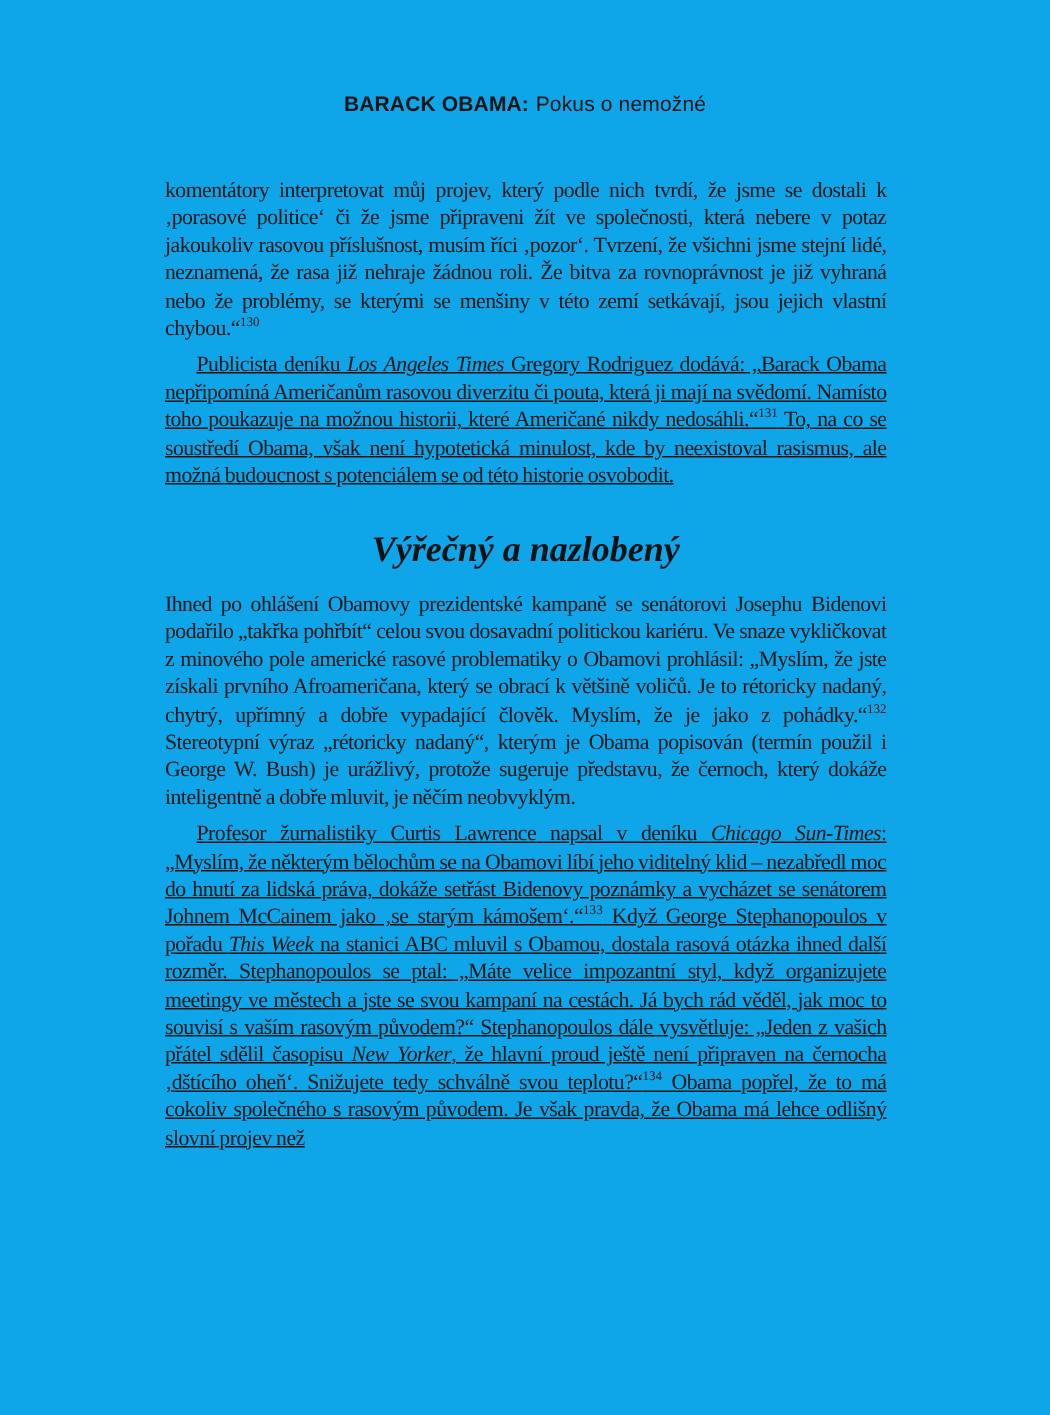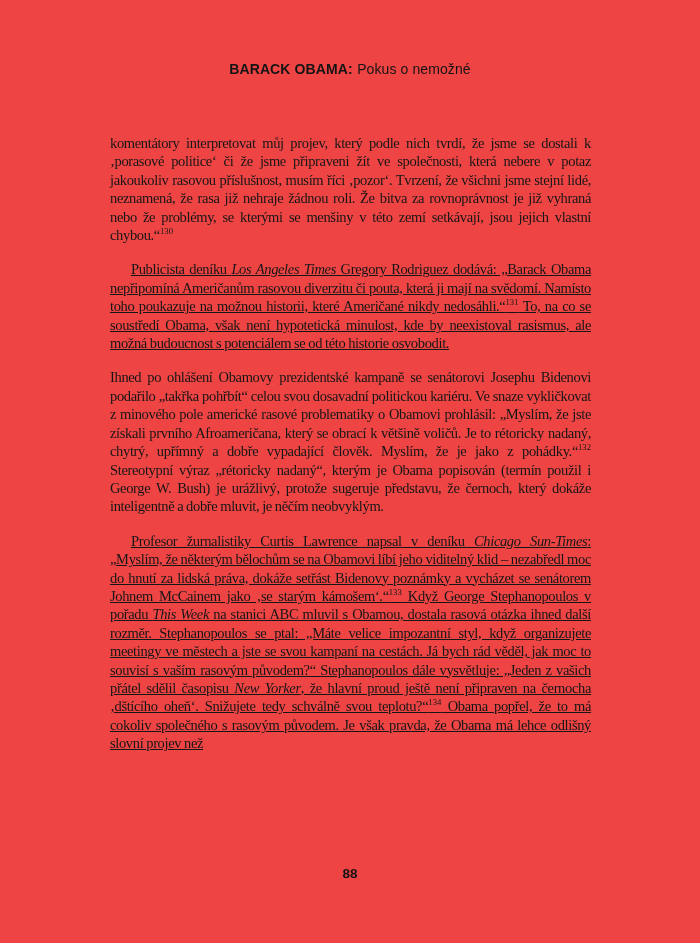--- a/index.html
+++ b/index.html
@@ -5,21 +5,21 @@
   html, body {
     margin: 0;
     padding: 0;
     background: #e8e8e8;
   }
   .page {
     position: relative;
     width: 700px;
     height: 943px;
     margin: 0 auto;
-    background: #ef4444;
+    background: #0ea5e9;
     color: #161616;
     overflow: hidden;
   }
   
   .running-head {
     position: absolute;
     top: 61px;
     left: 0;
     width: 100%;
     text-align: center;
@@ -39,21 +39,21 @@
     width: 481px;
     font-family: "Liberation Serif", serif;
     font-size: 14.5px;
     line-height: 18.4px;
     letter-spacing: -0.35px;
     word-spacing: -0.4px;
     text-align: justify;
     color: #161616;
   }
   .para {
-    margin: 16px 0 6px 0;
+    margin: 0 0 6px 0;
     padding: 0;
   }
   .para.indent { text-indent: 21px; text-decoration: underline; }
   .para em { font-style: italic; }
   .para sup {
     font-size: 0.6em;
     line-height: 0;
     vertical-align: super;
     letter-spacing: 0;
   }
@@ -86,19 +86,19 @@
 
 <div class="page">
 
   <div class="running-head">
     <span class="rh-bold">BARACK OBAMA:</span><span class="rh-rest">Pokus o nemožné</span>
   </div>
 
   <div class="body-text">
     <p class="para"><span>komentátory interpretovat můj projev, který podle nich tvrdí, že jsme se dostali k ‚porasové politice‘ či že jsme připraveni žít ve společnosti, která nebere v potaz jakoukoliv rasovou příslušnost, musím říci ‚pozor‘. Tvrzení, že všichni jsme stejní lidé, neznamená, že rasa již nehraje žádnou roli. Že bitva za rovnoprávnost je již vyhraná nebo že problémy, se kterými se menšiny v této zemí setkávají, jsou jejich vlastní chybou.“</span><sup>130</sup></p>
     <p class="para indent"><span>Publicista deníku </span><em>Los Angeles Times</em><span> Gregory Rodriguez dodává: „Barack Obama nepřipomíná Američanům rasovou diverzitu či pouta, která ji mají na svědomí. Namísto toho poukazuje na možnou historii, které Američané nikdy nedosáhli.“</span><sup>131</sup><span> To, na co se soustředí Obama, však není hypotetická minulost, kde by neexistoval rasismus, ale možná budoucnost s potenciálem se od této historie osvobodit.</span></p>
+    <h2 class="section-heading">Výřečný a nazlobený</h2>
     <p class="para"><span>Ihned po ohlášení Obamovy prezidentské kampaně se senátorovi Josephu Bidenovi podařilo „takřka pohřbít“ celou svou dosavadní politickou kariéru. Ve snaze vykličkovat z minového pole americké rasové problematiky o Obamovi prohlásil: „Myslím, že jste získali prvního Afroameričana, který se obrací k většině voličů. Je to rétoricky nadaný, chytrý, upřímný a dobře vypadající člověk. Myslím, že je jako z pohádky.“</span><sup>132</sup><span> Stereotypní výraz „rétoricky nadaný“, kterým je Obama popisován (termín použil i George W. Bush) je urážlivý, protože sugeruje představu, že černoch, který dokáže inteligentně a dobře mluvit, je něčím neobvyklým.</span></p>
     <p class="para indent"><span>Profesor žurnalistiky Curtis Lawrence napsal v deníku </span><em>Chicago Sun-Times</em><span>: „Myslím, že některým bělochům se na Obamovi líbí jeho viditelný klid – nezabředl moc do hnutí za lidská práva, dokáže setřást Bidenovy poznámky a vycházet se senátorem Johnem McCainem jako ‚se starým kámošem‘.“</span><sup>133</sup><span> Když George Stephanopoulos v pořadu </span><em>This Week</em><span> na stanici ABC mluvil s Obamou, dostala rasová otázka ihned další rozměr. Stephanopoulos se ptal: „Máte velice impozantní styl, když organizujete meetingy ve městech a jste se svou kampaní na cestách. Já bych rád věděl, jak moc to souvisí s vaším rasovým původem?“ Stephanopoulos dále vysvětluje: „Jeden z vašich přátel sdělil časopisu </span><em>New Yorker</em><span>, že hlavní proud ještě není připraven na černocha ‚dštícího oheň‘. Snižujete tedy schválně svou teplotu?“</span><sup>134</sup><span> Obama popřel, že to má cokoliv společného s rasovým původem. Je však pravda, že Obama má lehce odlišný slovní projev než</span></p>
   </div>
 
-  <div class="page-number">88</div>
 
 </div>
 
 </body></html>

